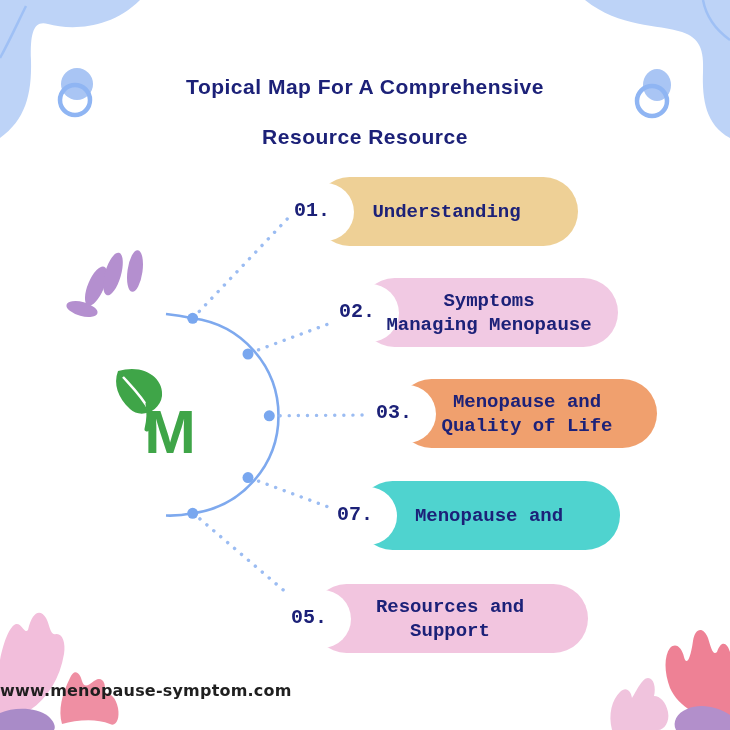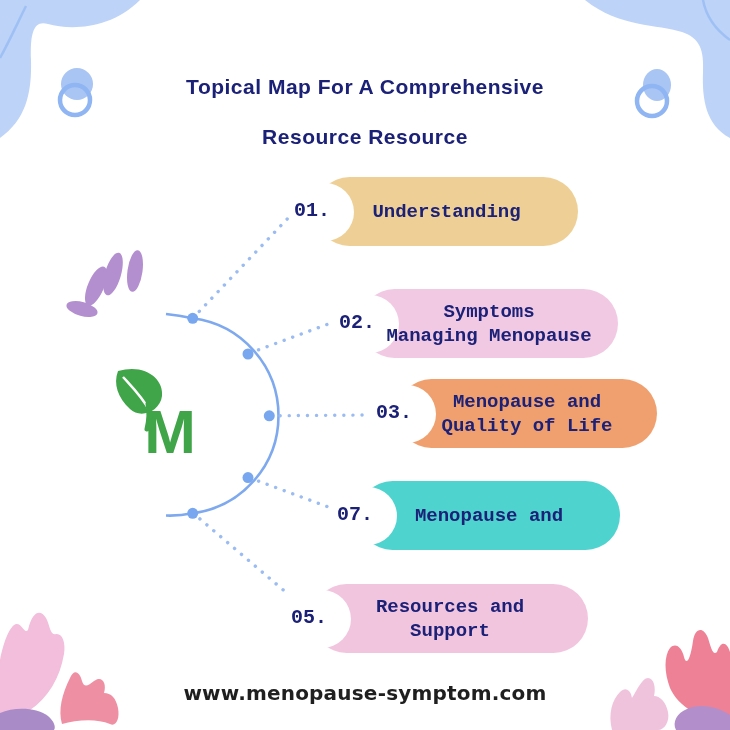--- a/index.html
+++ b/index.html
@@ -25,21 +25,21 @@
     position:absolute;left:-35px;top:22px;width:64px;z-index:4;
     text-align:center;font-size:20px;line-height:24px;font-weight:800;
   }
   .pill-label{
     position:absolute;left:0;top:0;width:100%;height:100%;z-index:4;
     display:flex;flex-direction:column;align-items:center;justify-content:center;
     font-size:19px;line-height:24px;font-weight:800;
   }
   .footer{
     position:absolute;top:681px;left:0;width:730px;z-index:2;
-    text-align:center;font-size:20px;font-weight:600;color:#1f1f1f;
+    text-align:left;font-size:16px;font-weight:600;color:#1f1f1f;
     font-family:"DejaVu Sans",sans-serif;letter-spacing:.2px;
   }
 </style>
 </head>
 <body>
 
 <div class="canvas">
 
   <svg class="decor-svg" width="730" height="730" viewBox="0 0 730 730">
 
@@ -102,21 +102,21 @@
 
   <div class="topic" style="left:315px;top:177px;width:263px;">
     <div class="pill" style="background: rgb(238, 208, 150);"></div>
     <div class="notch"></div>
     <span class="num" style="color: rgb(28, 33, 120);">01.</span>
     <div class="pill-label" style="color: rgb(28, 33, 120);">
       <span>Understanding</span>
     </div>
   </div>
 
-  <div class="topic" style="left:360px;top:289px;width:258px;">
+  <div class="topic" style="left:360px;top:278px;width:258px;">
     <div class="pill" style="background: rgb(241, 201, 227);"></div>
     <div class="notch"></div>
     <span class="num" style="color: rgb(28, 33, 120);">02.</span>
     <div class="pill-label" style="color: rgb(28, 33, 120);">
       <span>Symptoms</span>
       <span>Managing Menopause</span>
     </div>
   </div>
 
   <div class="topic" style="left:397px;top:379px;width:260px;">

